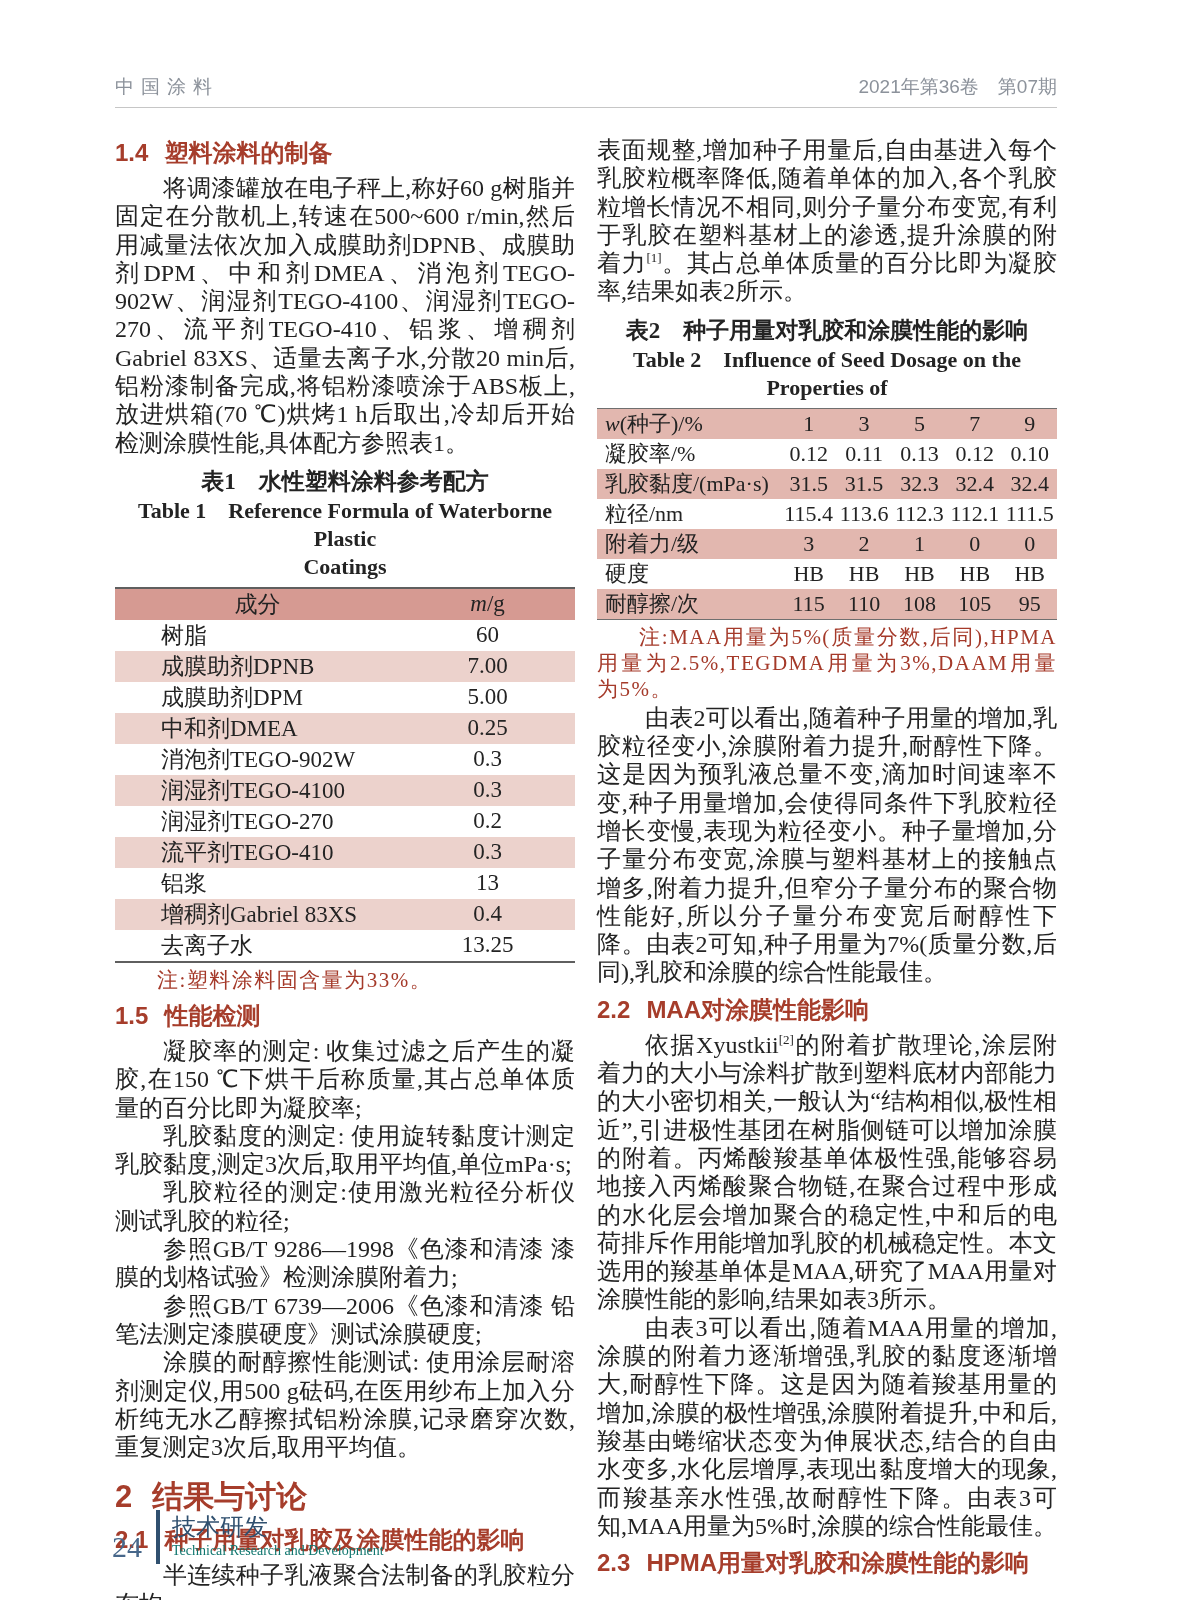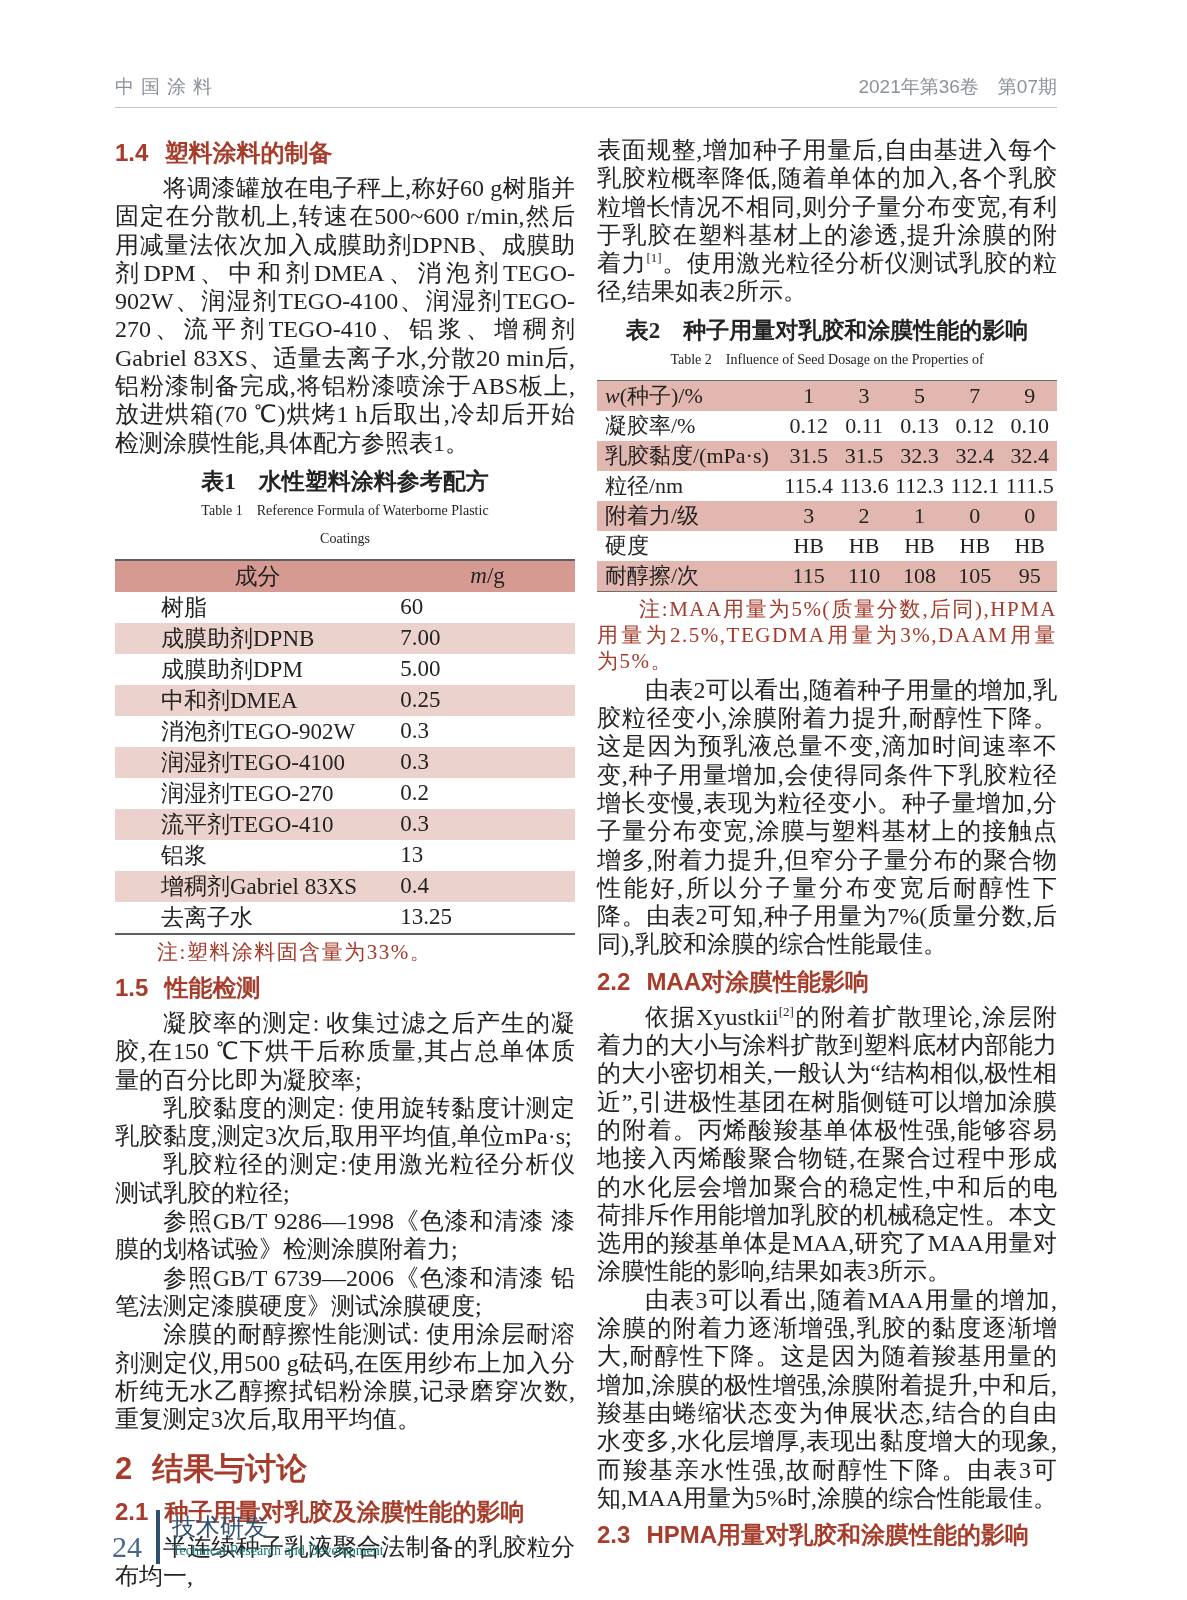--- a/index.html
+++ b/index.html
@@ -19,27 +19,27 @@
   p.body.noindent { text-indent:0; }
   sup { font-size:13px; vertical-align:super; line-height:0; }
   h3.sec { color:#a63d2b; font-family:"Liberation Sans", sans-serif; font-weight:bold;
            font-size:24px; line-height:30px; margin:8px 0 6px; }
   h3.sec.first { margin-top:2px; }
   h3.sec .num { margin-right:16px; }
   h2.chap { color:#a63d2b; font-family:"Liberation Sans", sans-serif; font-weight:bold;
             font-size:31px; line-height:40px; margin:16px 0 8px; }
   h2.chap .num { margin-right:20px; }
   .cap-cn { text-align:center; font-weight:bold; font-size:23px; line-height:30px; margin-top:10px; }
-  .cap-en { text-align:center; font-weight:normal; font-size:14px; line-height:28px; }
+  .cap-en { text-align:center; font-weight:bold; font-size:22px; line-height:28px; }
   table { width:100%; border-collapse:collapse; margin-top:6px; font-size:23px; }
   
   .t1 { border-top:2px solid #5f5f5f; border-bottom:2px solid #5f5f5f; }
   .t1 thead th { background:#d69a92; font-weight:normal; height:30px; }
   .t1 thead th:first-child { width:62%; }
-  .t1 td { height:27px; text-align:left; }
+  .t1 td { height:27px; text-align:center; }
   .t1 td.lbl { text-align:left; padding-left:46px; }
   .t1 tbody tr:nth-child(even) { background:#ecd2cc; }
   
   .t2 { border-top:1.5px solid #6f6f6f; border-bottom:1.5px solid #6f6f6f; font-size:22px; }
   .t2 td { height:27px; text-align:center; }
   .t2 td.lbl { text-align:left; padding-left:8px; width:40%; white-space:nowrap; }
   .t2 tbody tr:nth-child(odd) { background:#e2b7af; }
   i { font-style:italic; }
   .note { color:#a53a2a; font-size:21px; line-height:26px; letter-spacing:1.5px;
           text-indent:2em; text-align:justify; margin:4px 0 2px; }
@@ -141,21 +141,21 @@
       <h2 class="chap">
         <span class="num">2</span><span>结果与讨论</span>
       </h2>
       <h3 class="sec">
         <span class="num">2.1</span><span>种子用量对乳胶及涂膜性能的影响</span>
       </h3>
       <p class="body">半连续种子乳液聚合法制备的乳胶粒分布均一,</p>
     </div>
 
     <div class="col">
-      <p class="body noindent"><span>表面规整,增加种子用量后,自由基进入每个乳胶粒概率降低,随着单体的加入,各个乳胶粒增长情况不相同,则分子量分布变宽,有利于乳胶在塑料基材上的渗透,提升涂膜的附着力</span><sup>[1]</sup><span>。使用激光粒径分析仪测试乳胶的粒径,结果如表2所示。</span></p>
+      <p class="body noindent"><span>表面规整,增加种子用量后,自由基进入每个乳胶粒概率降低,随着单体的加入,各个乳胶粒增长情况不相同,则分子量分布变宽,有利于乳胶在塑料基材上的渗透,提升涂膜的附着力</span><sup>[1]</sup><span>。其占总单体质量的百分比即为凝胶率,结果如表2所示。</span></p>
 
       <div class="cap-cn">表2　种子用量对乳胶和涂膜性能的影响</div>
       <div class="cap-en">Table 2　Influence of Seed Dosage on the Properties of</div>
       <table class="t2">
         <tbody>
             <tr>
               <td class="lbl"><i>w</i>(种子)/%</td>
               <td>1</td>
               <td>3</td>
               <td>5</td>

